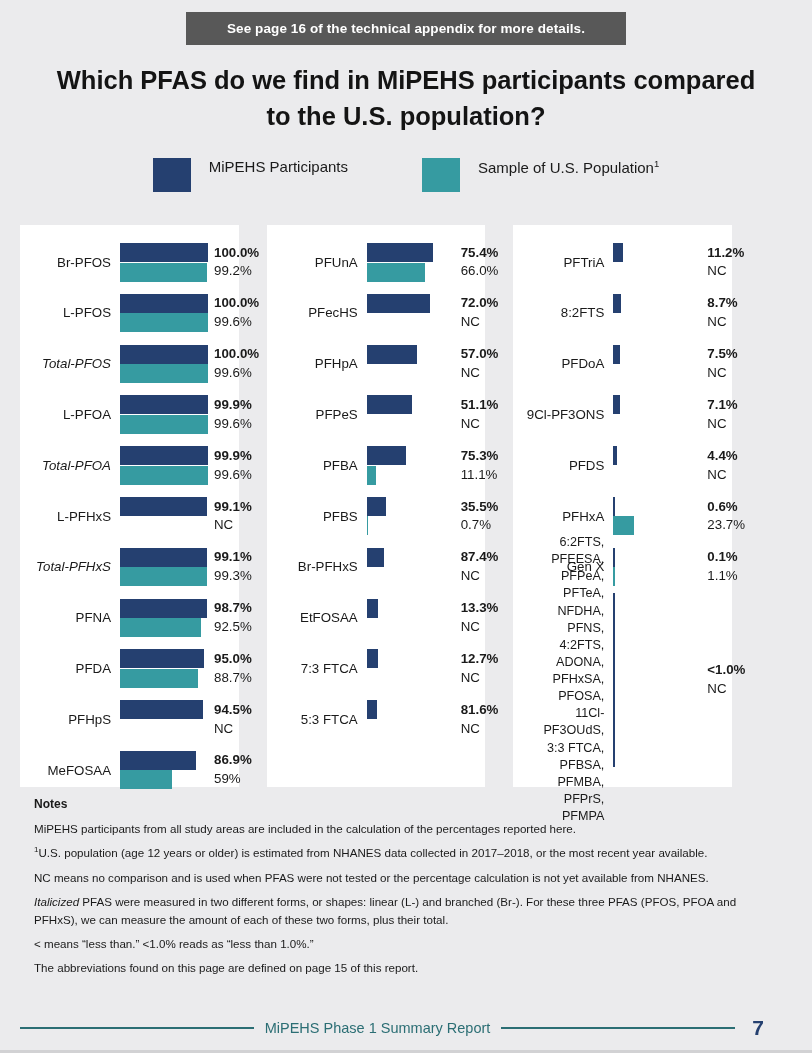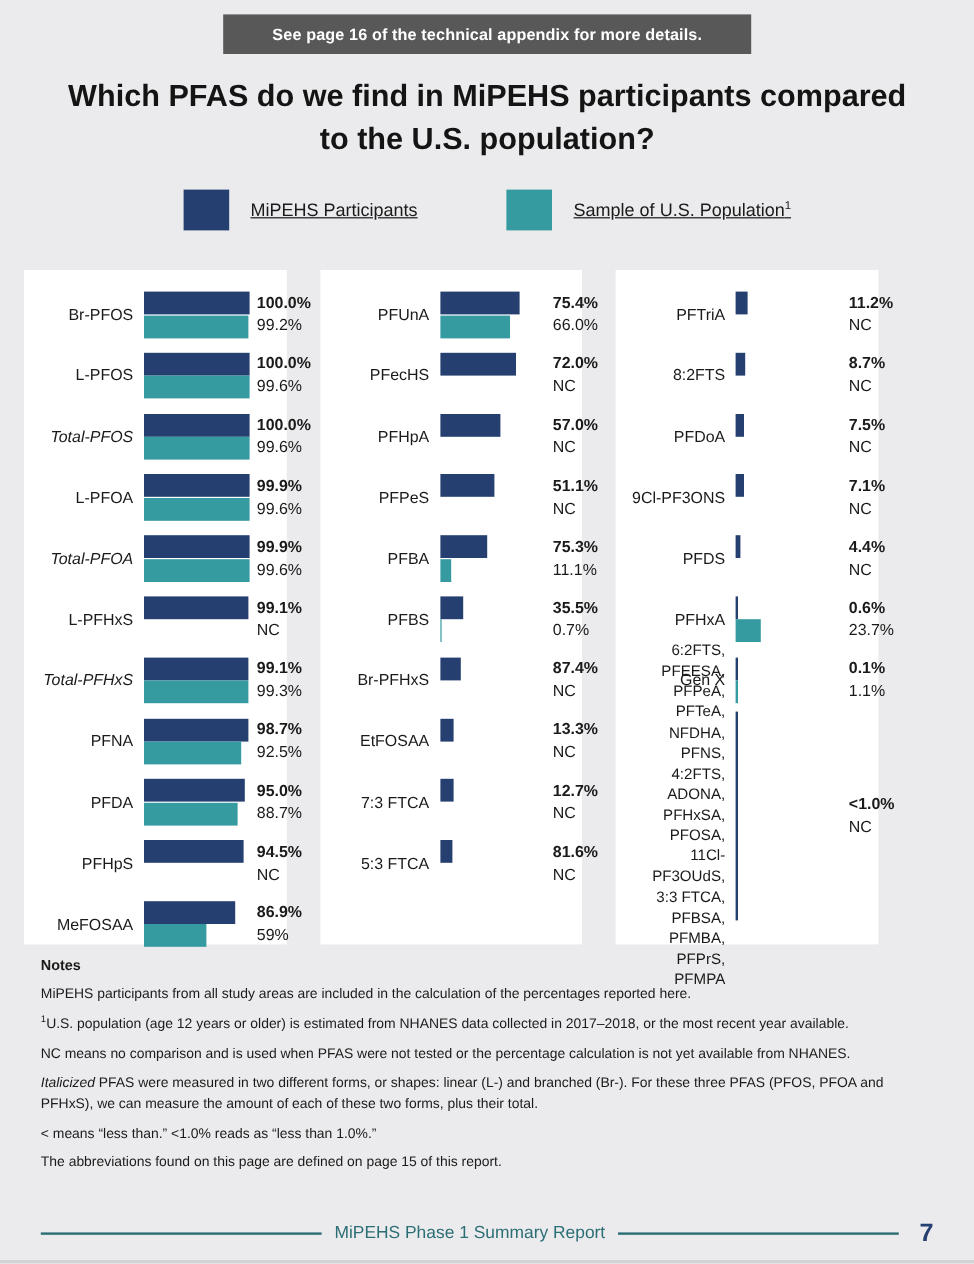--- a/index.html
+++ b/index.html
@@ -25,21 +25,21 @@
     position: absolute; left: 46px; top: 62px; width: 720px;
     text-align: center; font-size: 25.5px; font-weight: bold;
     line-height: 1.42; color: #141414;
   }
 
   
   .legend {
     position: absolute; left: 0; top: 158px; width: 812px;
     display: flex; justify-content: center; align-items: center; gap: 74px;
   }
-  .legend-item { display: flex; align-items: center; gap: 18px; text-decoration: underline; }
+  .legend-item { display: flex; align-items: flex-start; gap: 18px; }
   .swatch { width: 38px; height: 34px; display: block; }
   .legend-label { font-size: 15px; color: #1a1a1a; }
   .legend-label sup { font-size: 9.5px; }
 
   
   .cards {
     position: absolute; left: 20px; top: 225px; width: 712px; height: 562px;
     display: flex; gap: 28px;
   }
   .card {
@@ -90,21 +90,21 @@
     position: absolute; left: 34px; top: 795px; width: 744px;
     font-size: 11.6px; line-height: 1.5; color: #1a1a1a;
   }
   .notes h4 { font-size: 12px; font-weight: bold; margin-bottom: 7px; }
   .notes p { margin-bottom: 7px; }
   .notes sup { font-size: 8px; }
   .notes .it { font-style: italic; }
 
   
   .footer {
-    position: absolute; left: 34px; top: 1016px; width: 744px;
+    position: absolute; left: 20px; top: 1016px; width: 744px;
     display: flex; align-items: center; gap: 11px;
   }
   .footer .rule { flex: 1 1 auto; height: 2px; background: #2b6e74; }
   .footer .ftxt { font-size: 14.5px; color: #2b6e74; white-space: nowrap; }
   .footer .pnum { font-size: 21px; font-weight: bold; color: #254070; width: 18px; text-align: right; }
   .footer-border {
     position: absolute; left: 0; top: 1050px; width: 812px; height: 3px;
     background: #d2d2d4;
   }
 </style>

